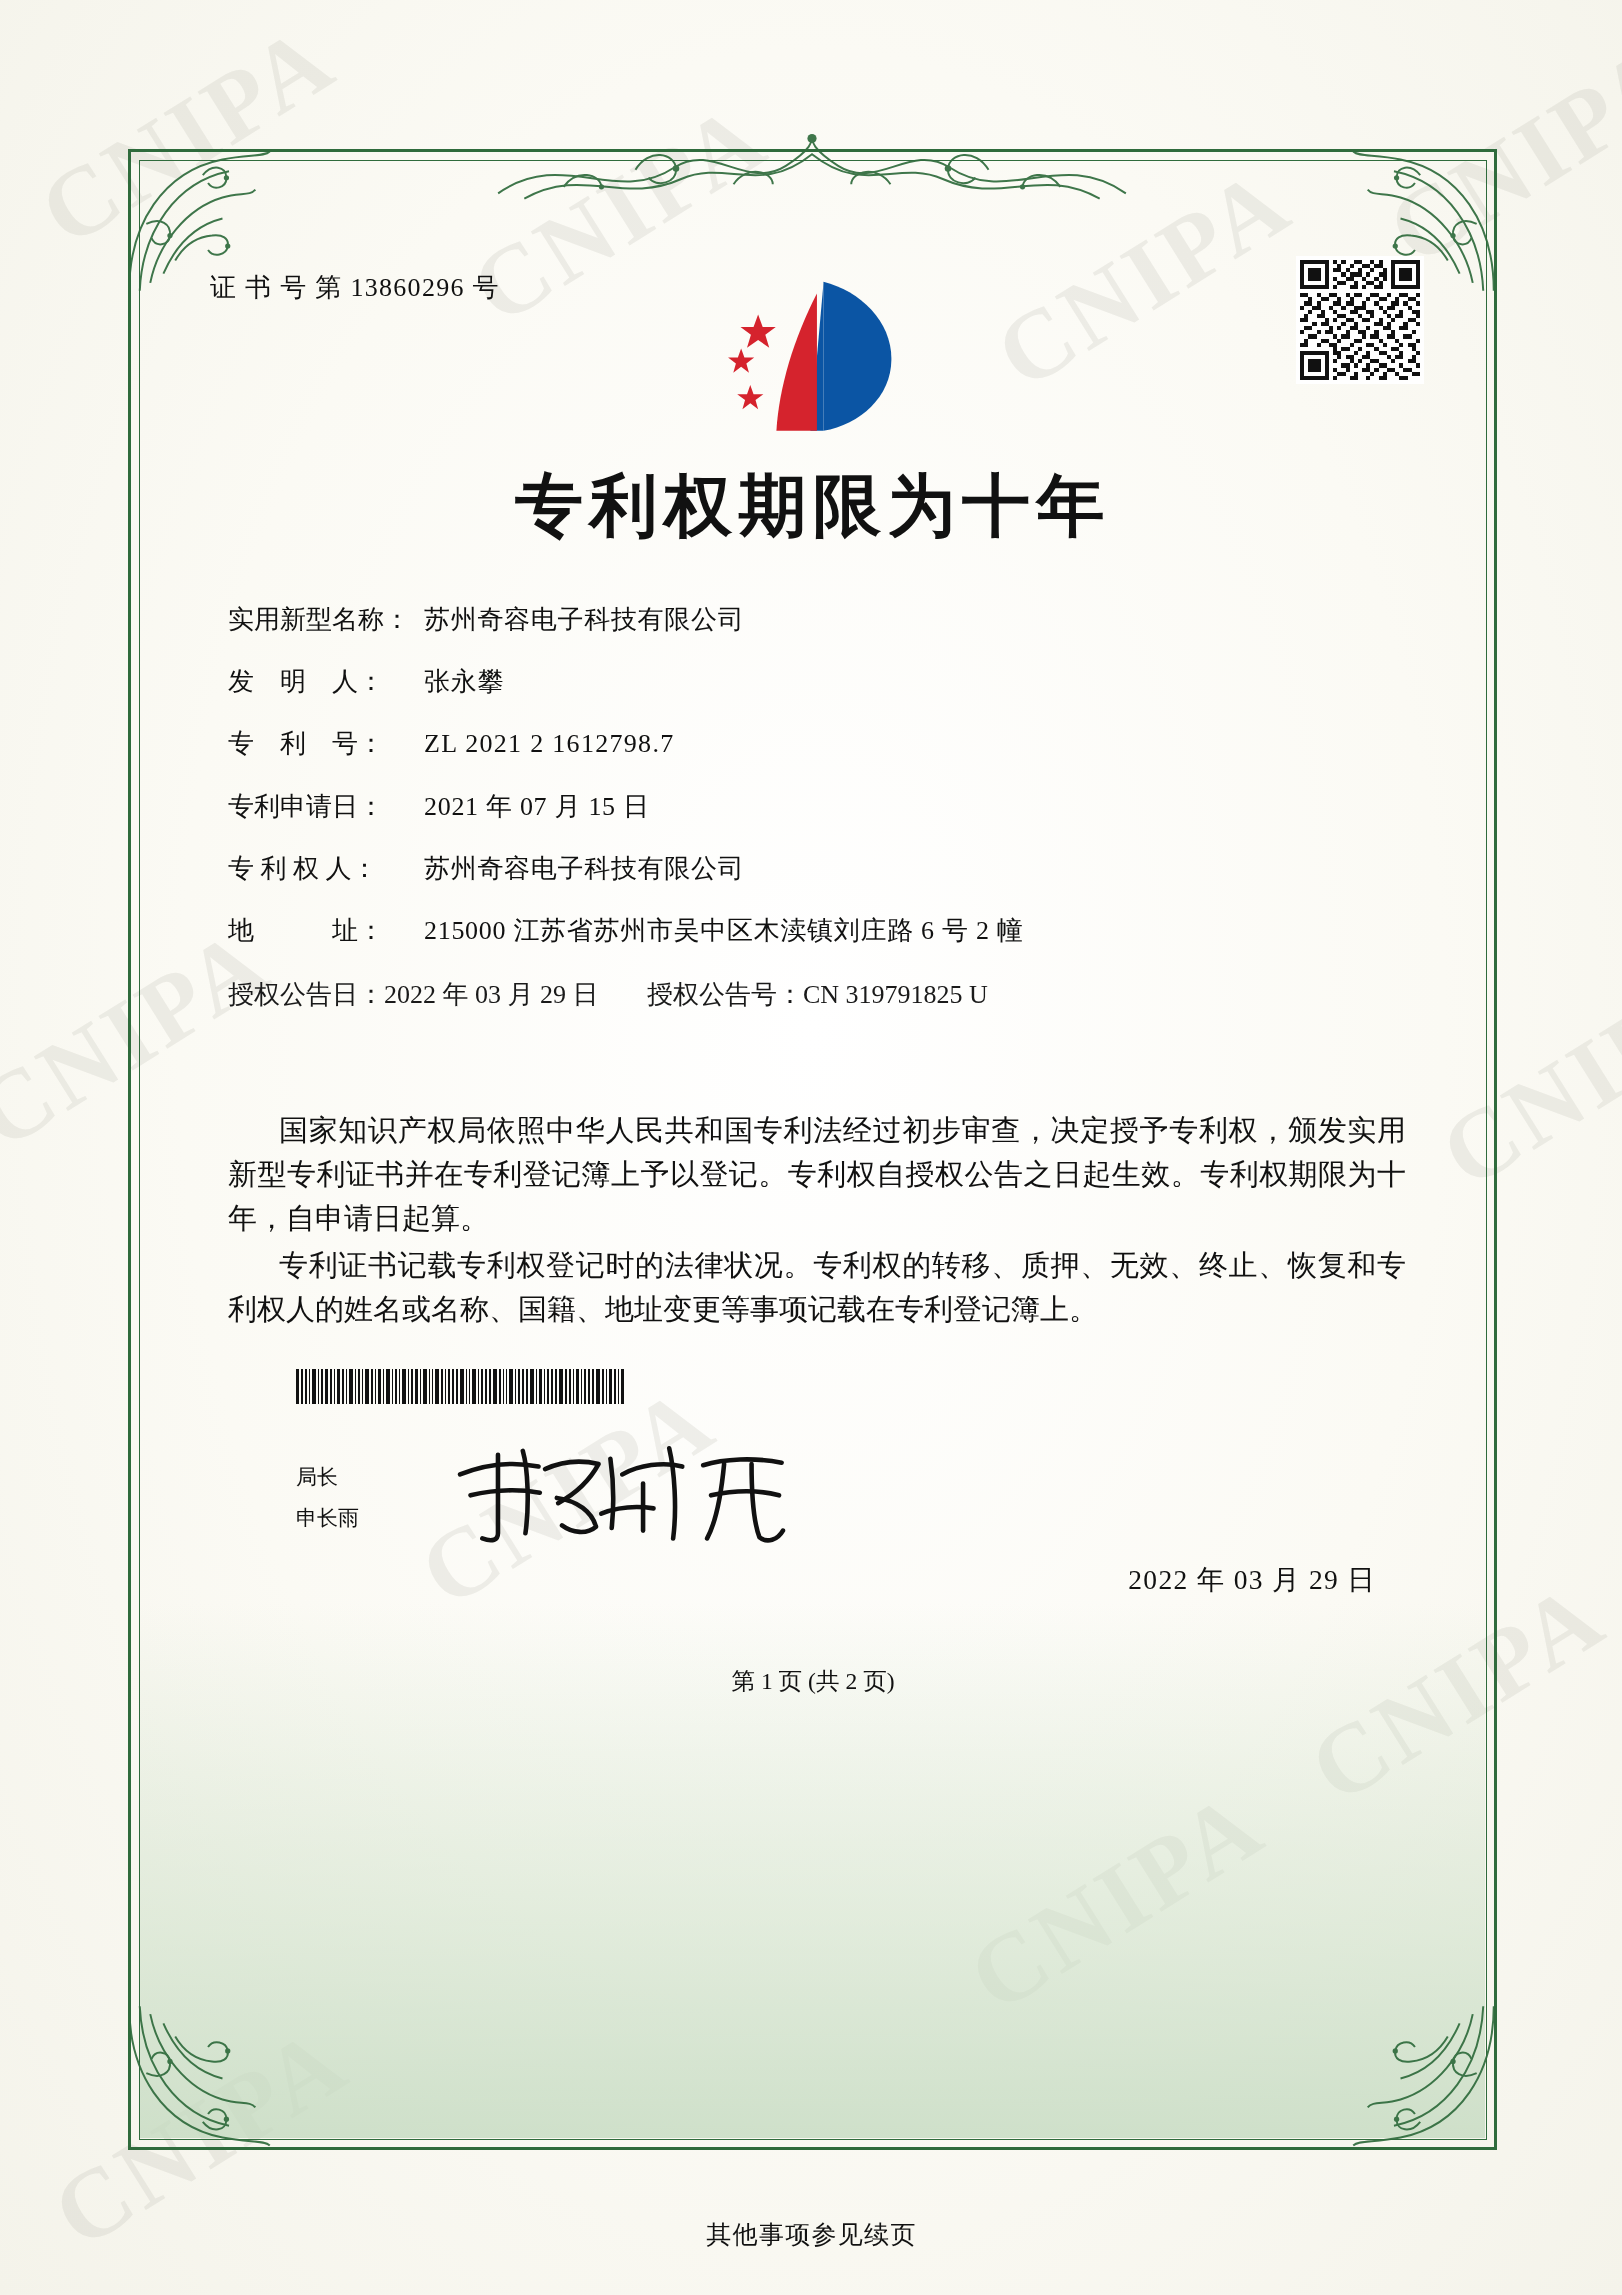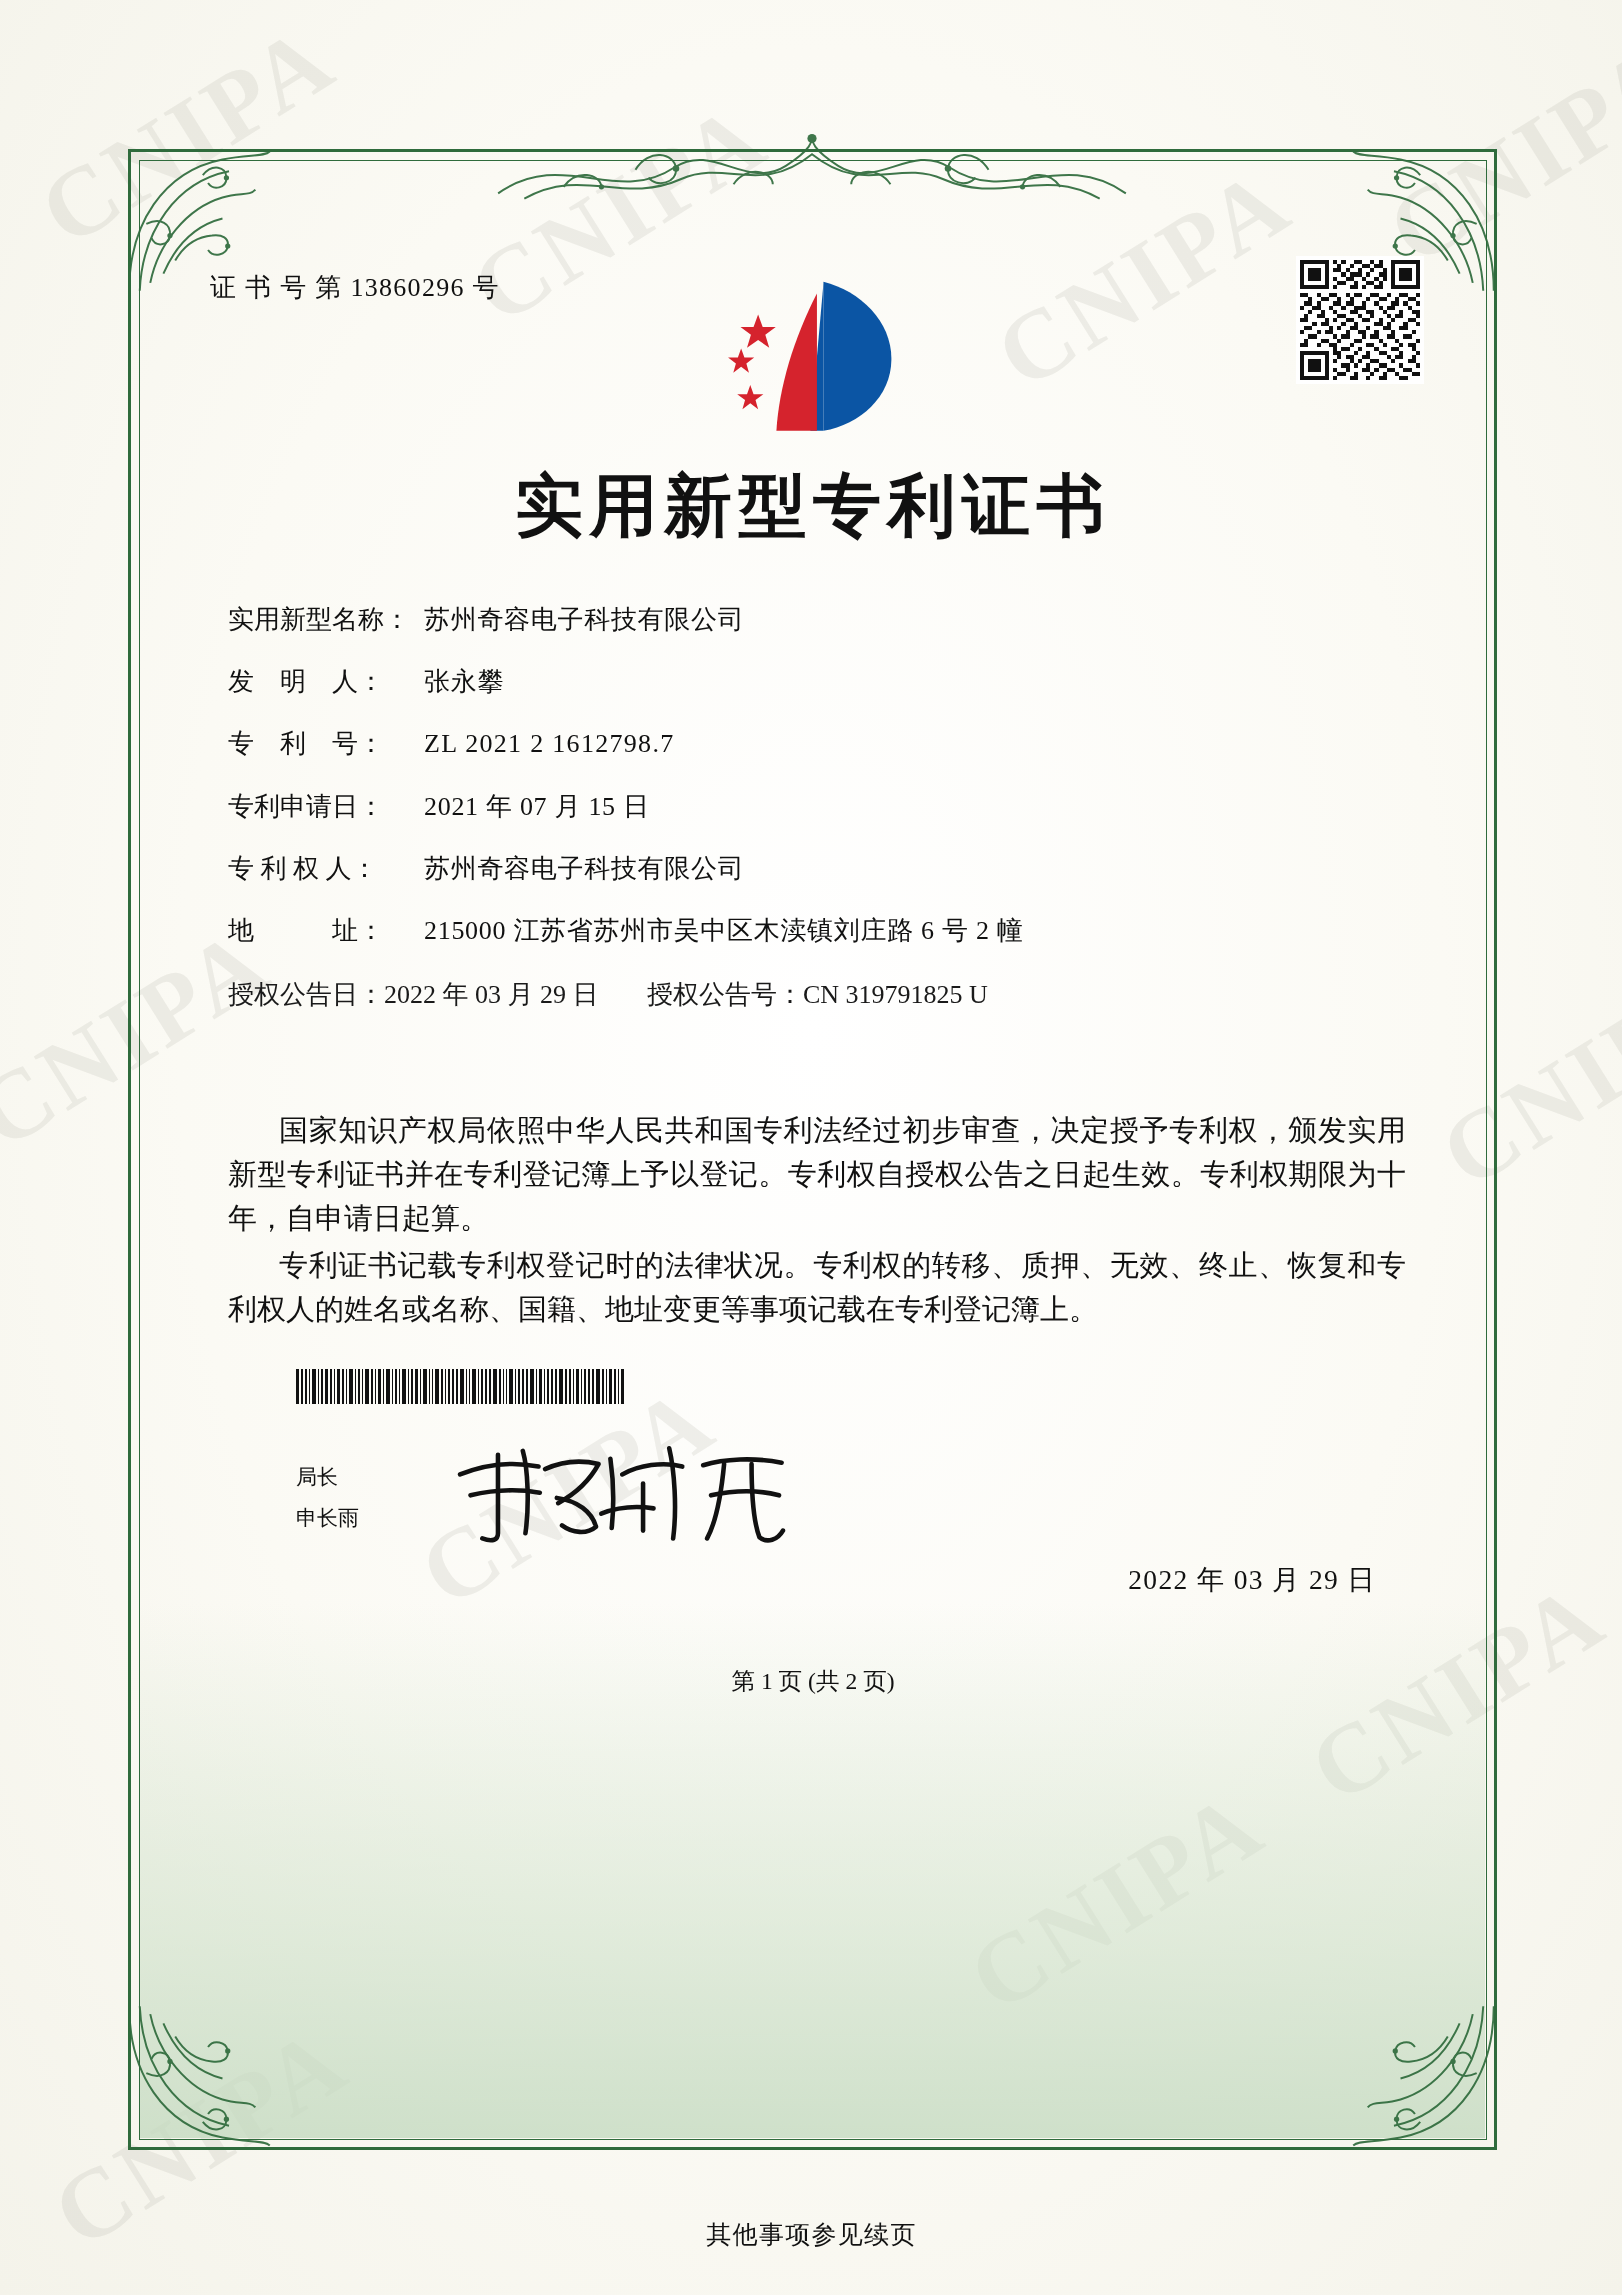--- a/index.html
+++ b/index.html
@@ -575,21 +575,21 @@
 
       <path d="M186 56 C 150 126, 128 200, 124 266 L186 266 Z" fill="#d5232d"></path>
 
       <g fill="#d5232d">
         <polygon points="96,88 103,107 123,107 107,119 113,139 96,127 79,139 85,119 69,107 89,107"></polygon>
         <polygon points="70,140 75,154 90,154 78,163 82,177 70,168 58,177 62,163 50,154 65,154"></polygon>
         <polygon points="84,196 89,210 104,210 92,219 96,233 84,224 72,233 76,219 64,210 79,210"></polygon>
       </g>
     </svg>
 
-    <div class="title">实用新型专利证书</div>
+    <div class="title">专利权期限为十年</div>
 
     <div class="fields">
 
       <div class="field">
         <div class="f-label">实用新型名称：</div>
         <div class="f-value">苏州奇容电子科技有限公司</div>
       </div>
 
       <div class="field">
         <div class="f-label">发　明　人：</div>

